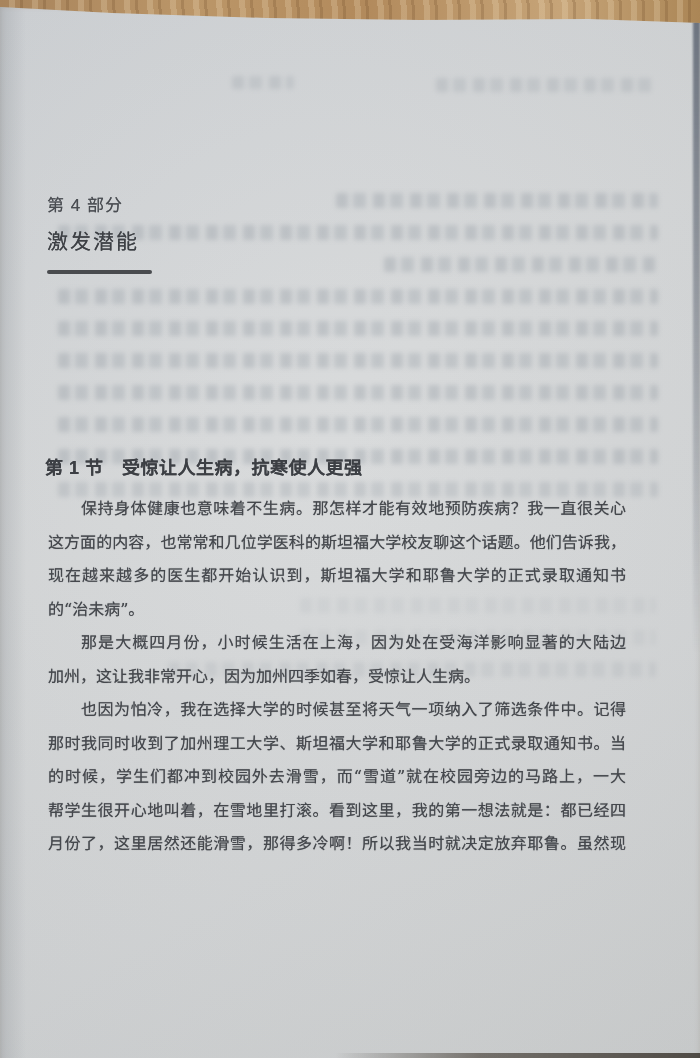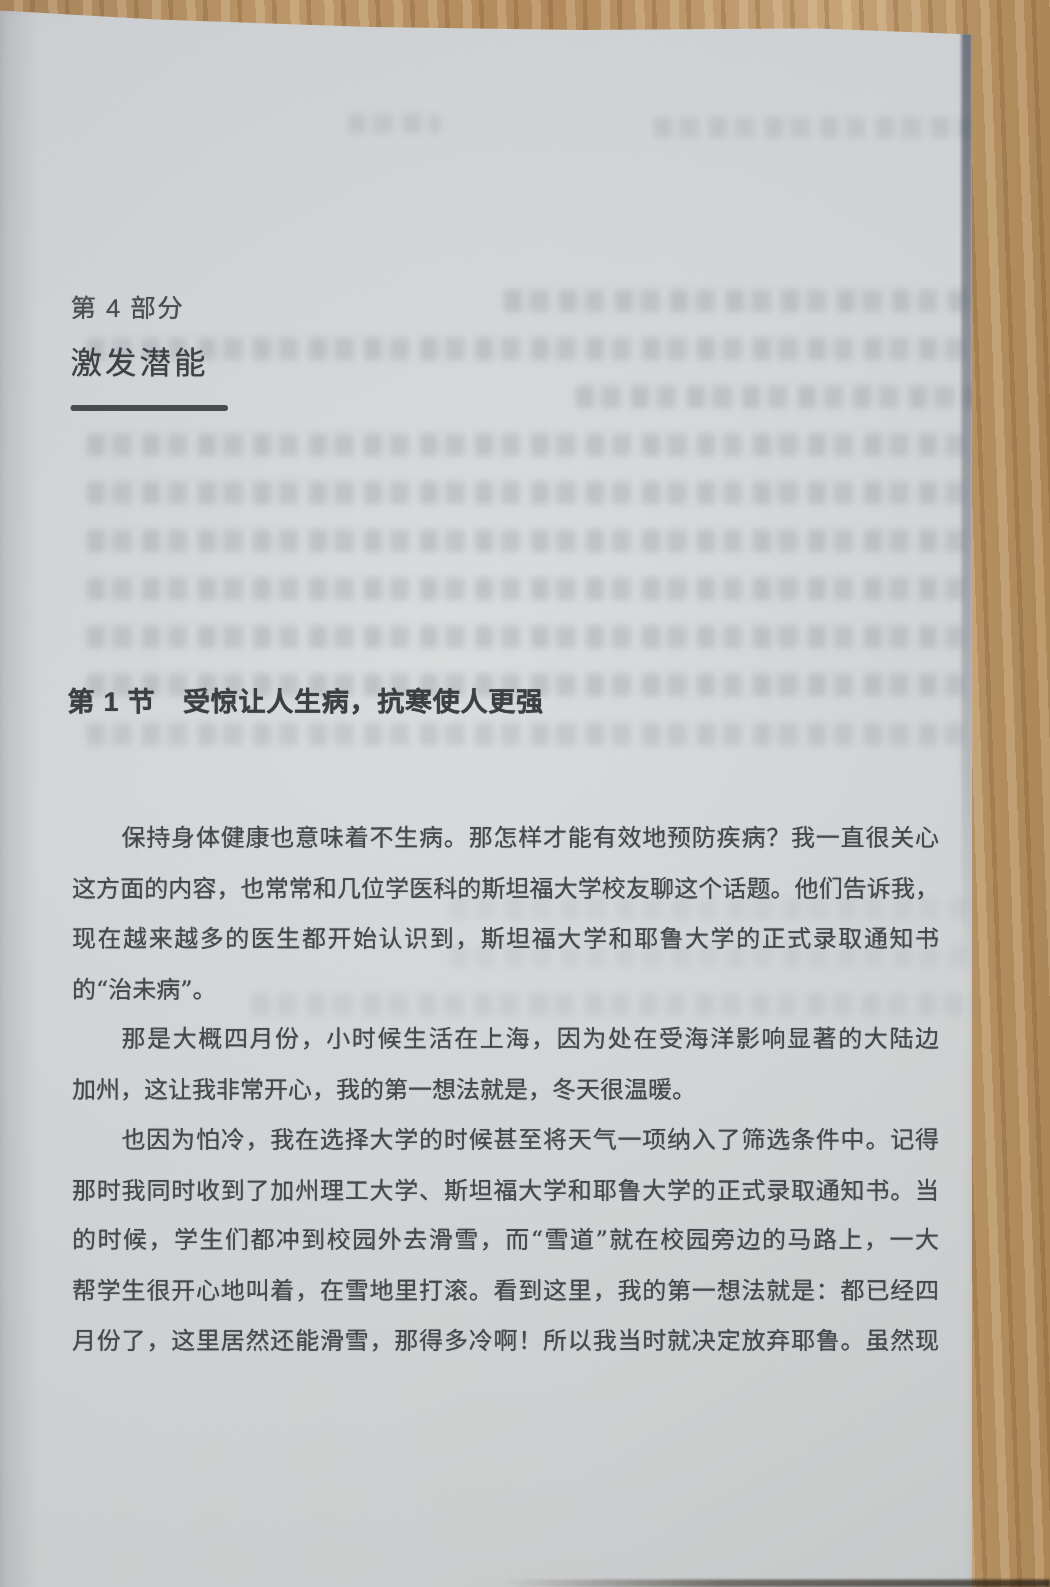--- a/index.html
+++ b/index.html
@@ -11,21 +11,21 @@
   .wood{
     position:absolute;inset:0;
     background:
       repeating-linear-gradient(88deg,
         rgba(255,240,210,.20) 0 6px, rgba(0,0,0,0) 6px 11px,
         rgba(110,75,40,.24) 11px 14px, rgba(0,0,0,0) 14px 23px),
       linear-gradient(90deg,#a8845c 0%,#bb9668 28%,#b28a5c 52%,#c6a478 80%,#ab8656 100%);
   }
   
   .page{
-    position:absolute;left:0;top:0;width:648px;height:1058px;
+    position:absolute;left:0;top:0;width:700px;height:1058px;
     clip-path:polygon(0 7px,16% 13px,38% 18px,60% 20px,84% 19px,100% 23px,100% 100%,0 100%);
     background:
       radial-gradient(130% 95% at 48% 42%, rgba(255,255,255,.06), rgba(88,94,100,.12) 100%),
       linear-gradient(150deg,#d2d5d8 0%,#d7d9da 40%,#d5d7d8 70%,#d0d2d2 100%);
     box-shadow:inset 0 6px 8px -4px rgba(100,88,66,.55);
   }
   .right-edge-shadow{
     position:absolute;top:14px;right:0;width:7px;height:640px;
     background:linear-gradient(180deg,rgba(50,60,78,.62),rgba(50,60,78,.30) 55%,rgba(50,60,78,0));
     filter:blur(1px);
@@ -71,21 +71,21 @@
     font-size:21px;letter-spacing:2px;margin-top:9px;color:#3d4045;font-weight:500;
     text-shadow:0 0 .6px rgba(61,64,69,.8);
   }
   .rule{width:105px;height:4px;background:#494b4e;margin-top:15px;border-radius:2px;}
   .section-heading{
     position:absolute;left:45px;top:453px;
     font-size:18px;font-weight:700;letter-spacing:.5px;color:#3c3f44;
     text-shadow:0 0 .6px rgba(60,63,68,.8);
   }
   .body{
-    position:absolute;left:48px;top:542px;width:578px;
+    position:absolute;left:48px;top:492px;width:578px;
     font-family:"DejaVu Serif",serif;
     font-size:16px;color:#45484d;
     text-shadow:0 0 .7px rgba(69,72,77,.75);
   }
   .body-line{
     height:33.5px;line-height:33.5px;white-space:nowrap;
     text-align:justify;text-align-last:justify;
   }
   .body-line.indent{padding-left:33px;}
   .body-line.para-end{text-align-last:left;}
@@ -122,21 +122,21 @@
   </div>
 
   <div class="section-heading">第 1 节　受惊让人生病，抗寒使人更强</div>
 
   <div class="body">
       <div class="body-line indent">保持身体健康也意味着不生病。那怎样才能有效地预防疾病？我一直很关心</div>
       <div class="body-line">这方面的内容，也常常和几位学医科的斯坦福大学校友聊这个话题。他们告诉我，</div>
       <div class="body-line">现在越来越多的医生都开始认识到，斯坦福大学和耶鲁大学的正式录取通知书</div>
       <div class="body-line para-end">的“治未病”。</div>
       <div class="body-line indent">那是大概四月份，小时候生活在上海，因为处在受海洋影响显著的大陆边</div>
-      <div class="body-line para-end">加州，这让我非常开心，我的第一想法就是，冬天很温暖。</div>
+      <div class="body-line para-end">加州，这让我非常开心，因为加州四季如春，受惊让人生病。</div>
       <div class="body-line indent">也因为怕冷，我在选择大学的时候甚至将天气一项纳入了筛选条件中。记得</div>
       <div class="body-line">那时我同时收到了加州理工大学、斯坦福大学和耶鲁大学的正式录取通知书。当</div>
       <div class="body-line">的时候，学生们都冲到校园外去滑雪，而“雪道”就在校园旁边的马路上，一大</div>
       <div class="body-line">帮学生很开心地叫着，在雪地里打滚。看到这里，我的第一想法就是：都已经四</div>
       <div class="body-line">月份了，这里居然还能滑雪，那得多冷啊！所以我当时就决定放弃耶鲁。虽然现</div>
     </div>
 
   <div class="right-edge-shadow"></div>
   <div class="left-spine-shade"></div>
 </div>

